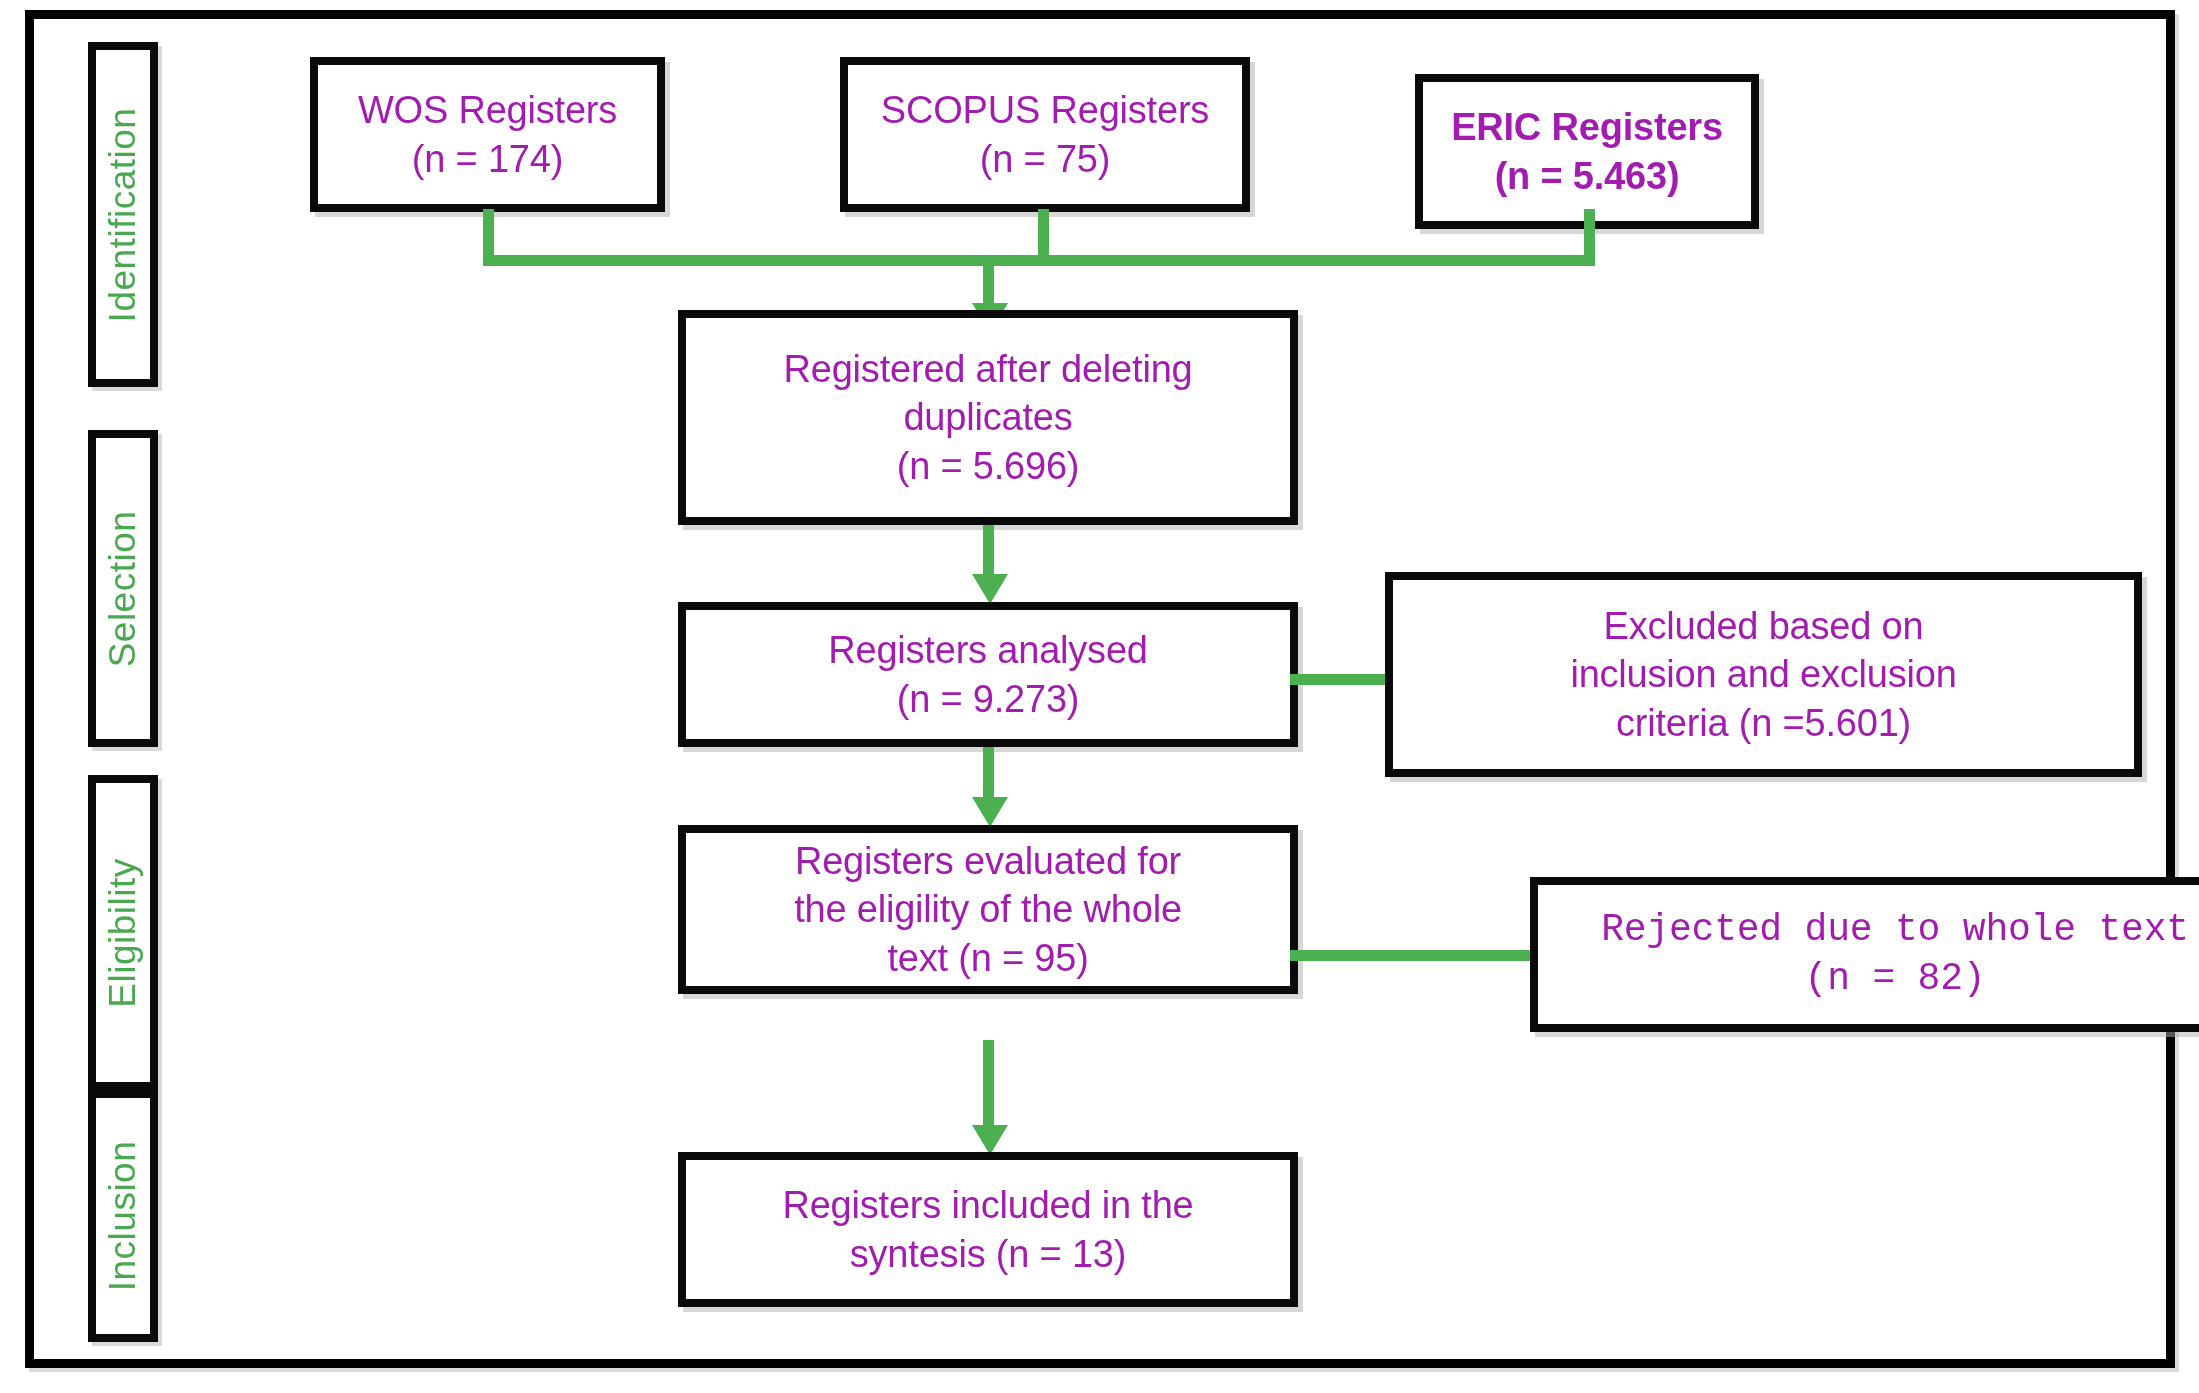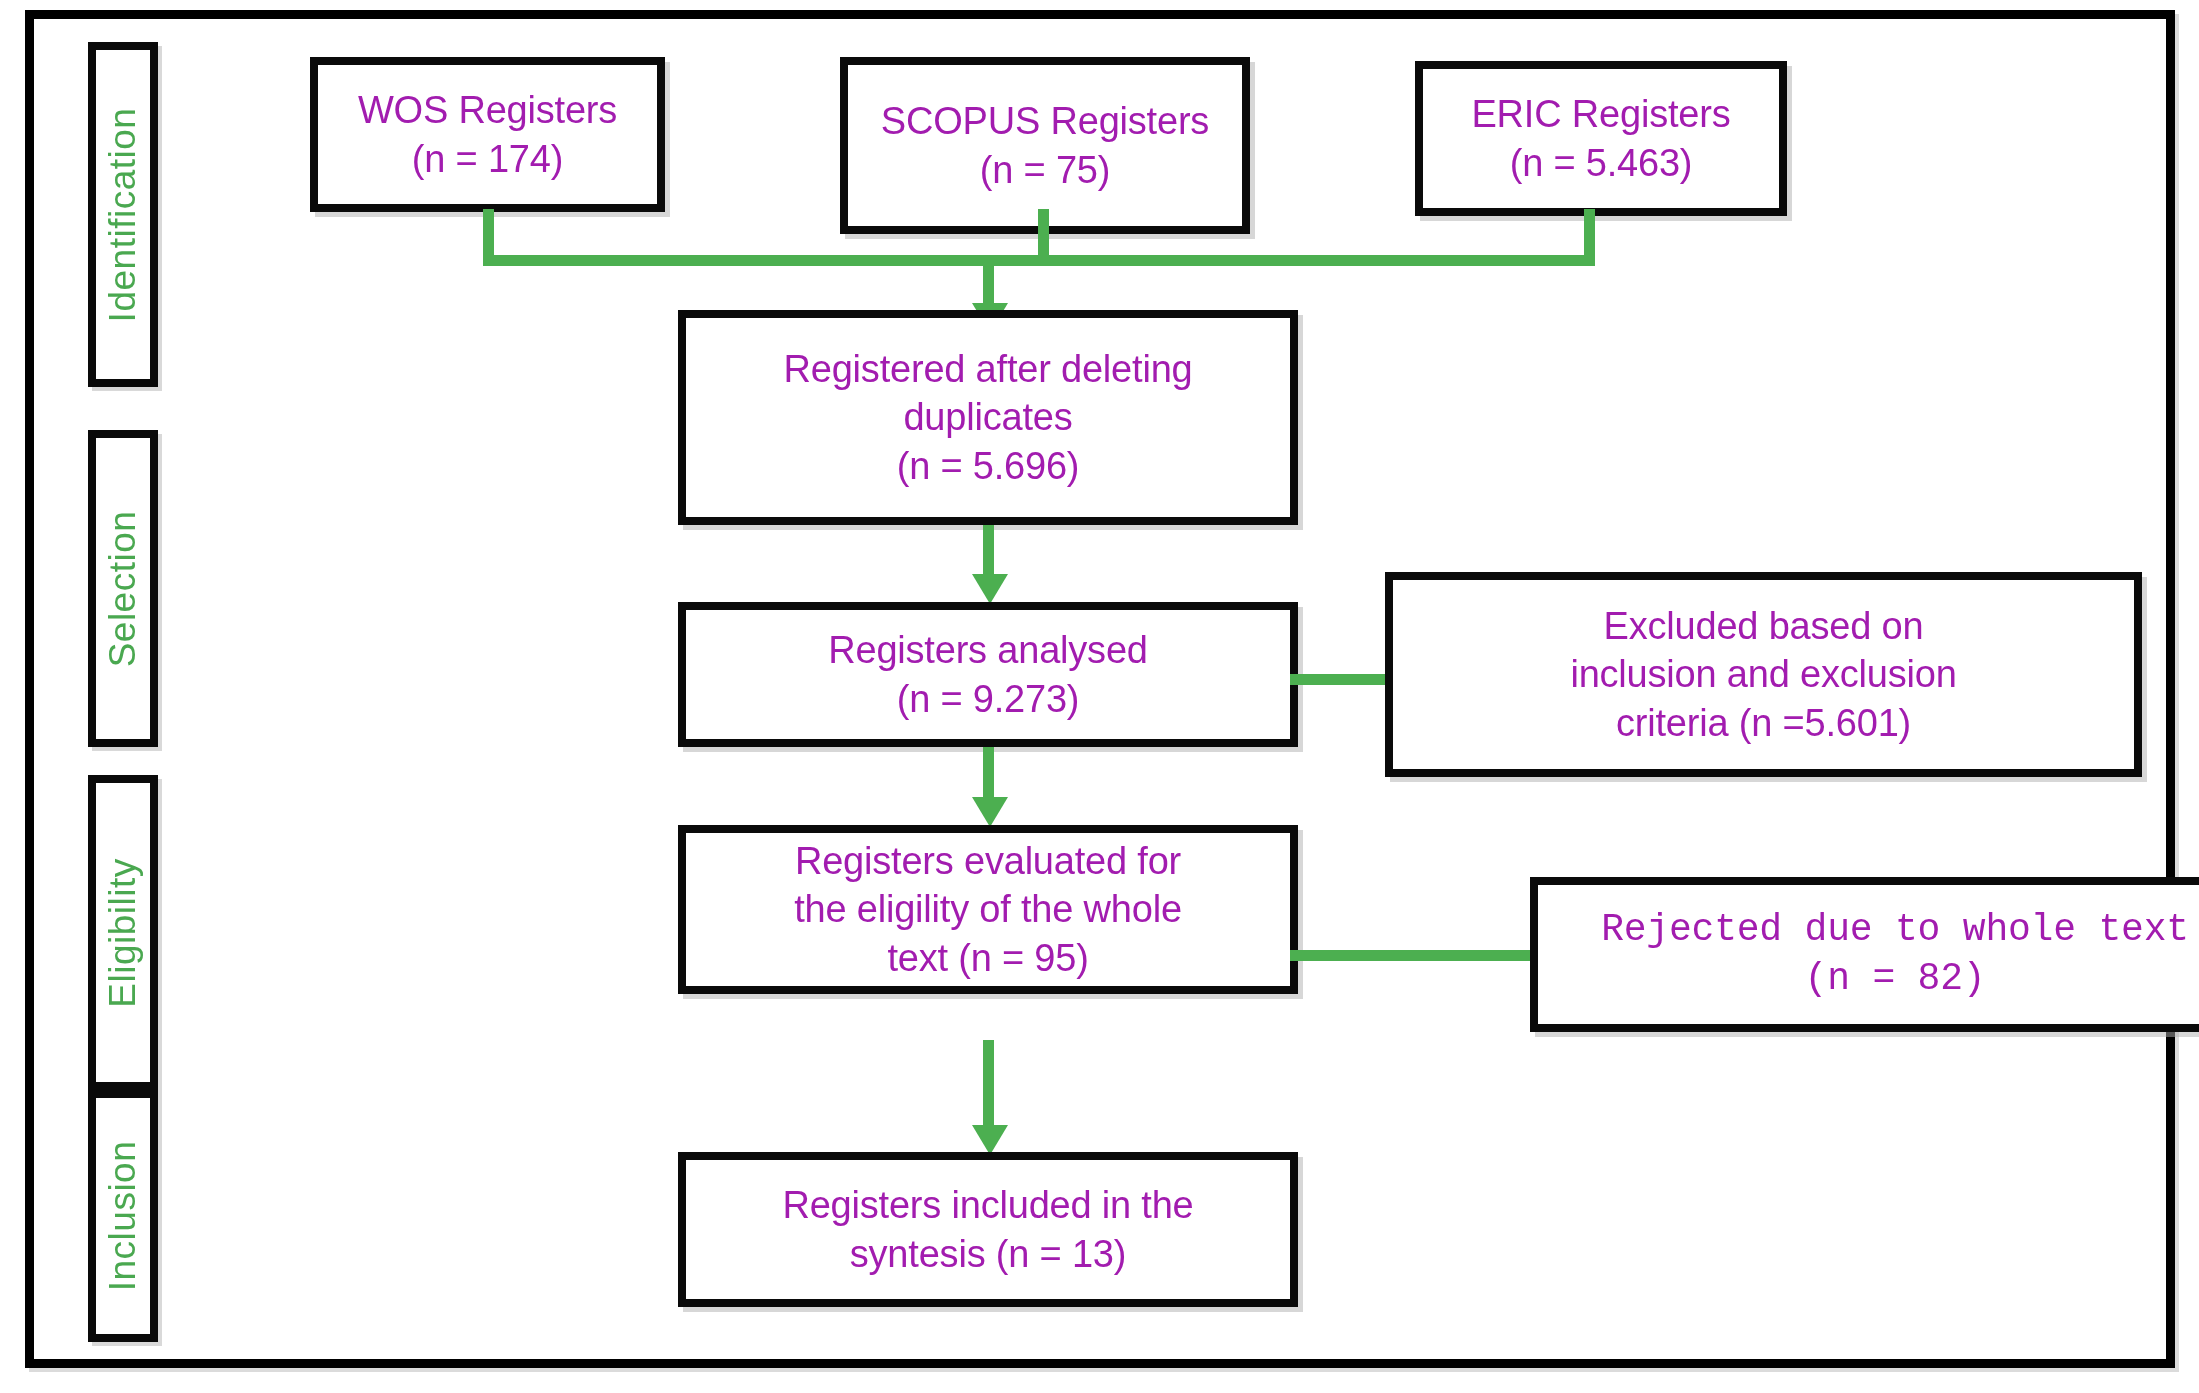--- a/index.html
+++ b/index.html
@@ -110,26 +110,26 @@
   </div>
   <div class="stage" style="top:1090px;height:252px;">
     <span class="stage-label">Inclusion</span>
   </div>
 
   <div class="node" style="left:310px;top:57px;width:355px;height:155px;">
     <span class="txt">WOS Registers
 (n = 174)</span>
   </div>
 
-  <div class="node" style="left:840px;top:57px;width:410px;height:177px;">
+  <div class="node" style="left:840px;top:57px;width:410px;height:155px;">
     <span class="txt">SCOPUS Registers
 (n = 75)</span>
   </div>
 
-  <div class="node" style="left:1415px;top:61px;width:372px;height:155px;">
+  <div class="node" style="left:1415px;top:74px;width:344px;height:155px;font-weight:bold;">
     <span class="txt">ERIC Registers
 (n = 5.463)</span>
   </div>
 
   <div class="conn conn-v" style="left:483px;top:209px;height:46px;"></div>
   <div class="conn conn-v" style="left:1038px;top:209px;height:46px;"></div>
   <div class="conn conn-v" style="left:1584px;top:209px;height:46px;"></div>
   <div class="conn conn-h" style="left:483px;top:255px;width:1112px;"></div>
   <div class="conn conn-v" style="left:983px;top:262px;height:52px;"></div>
   <div class="arrowhead" style="left:972px;top:303px;"></div>

